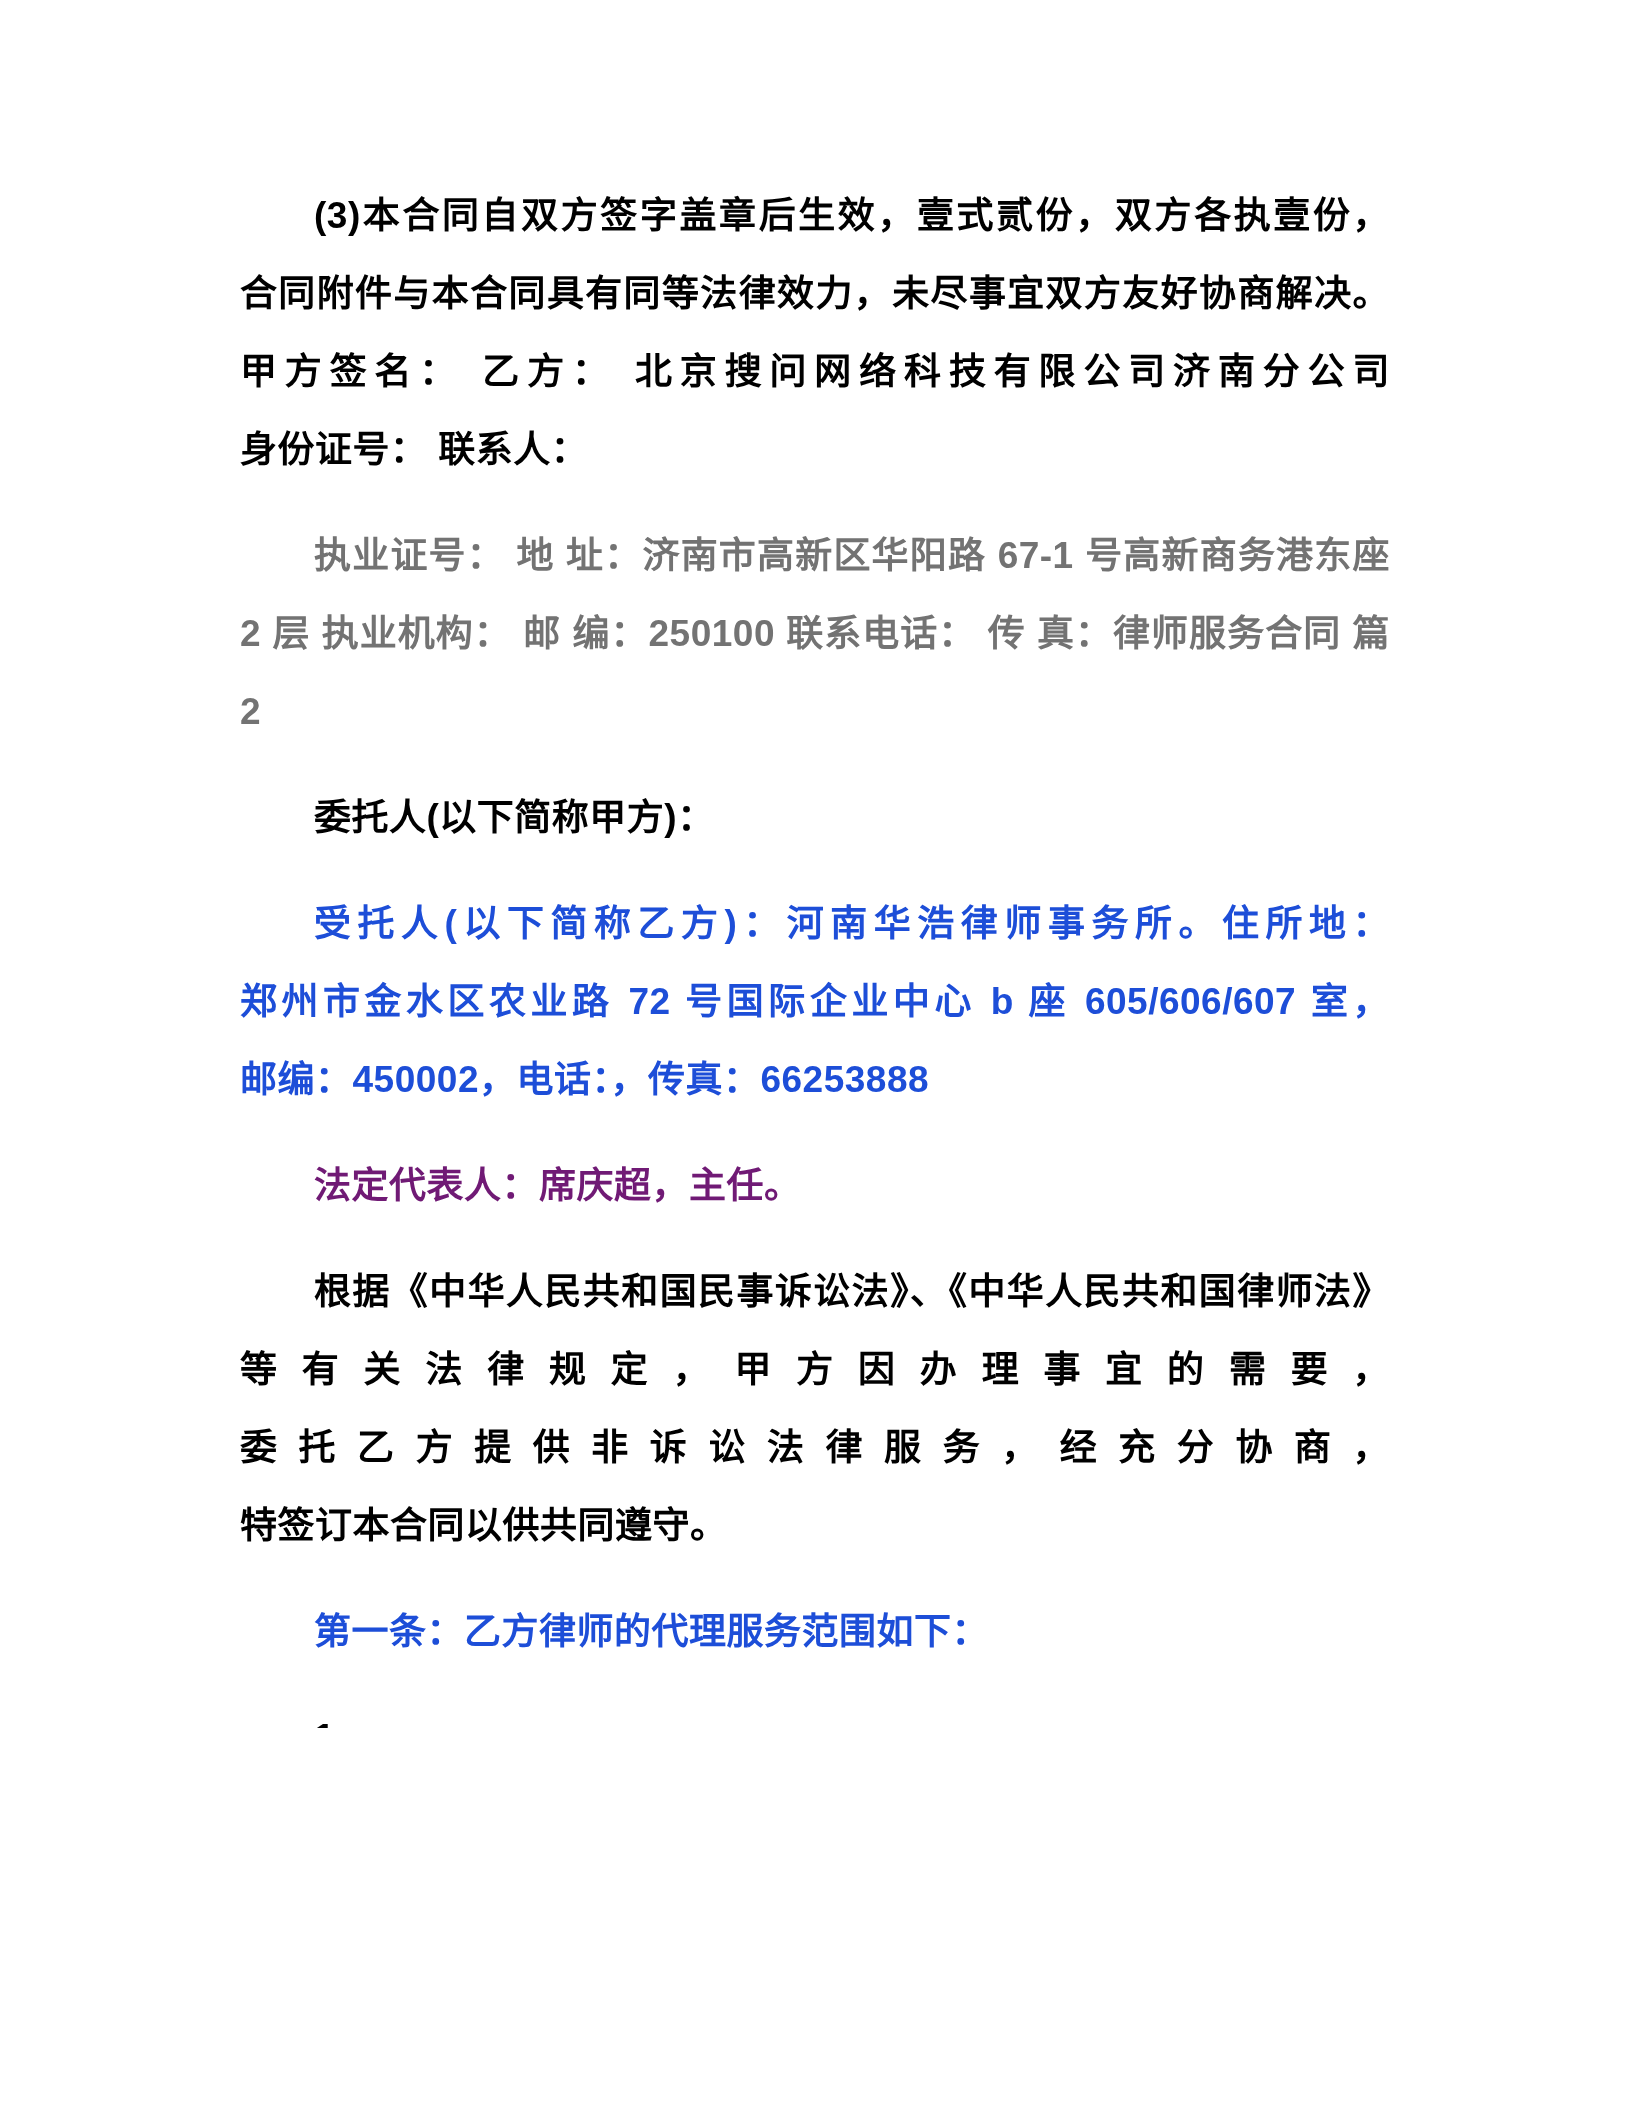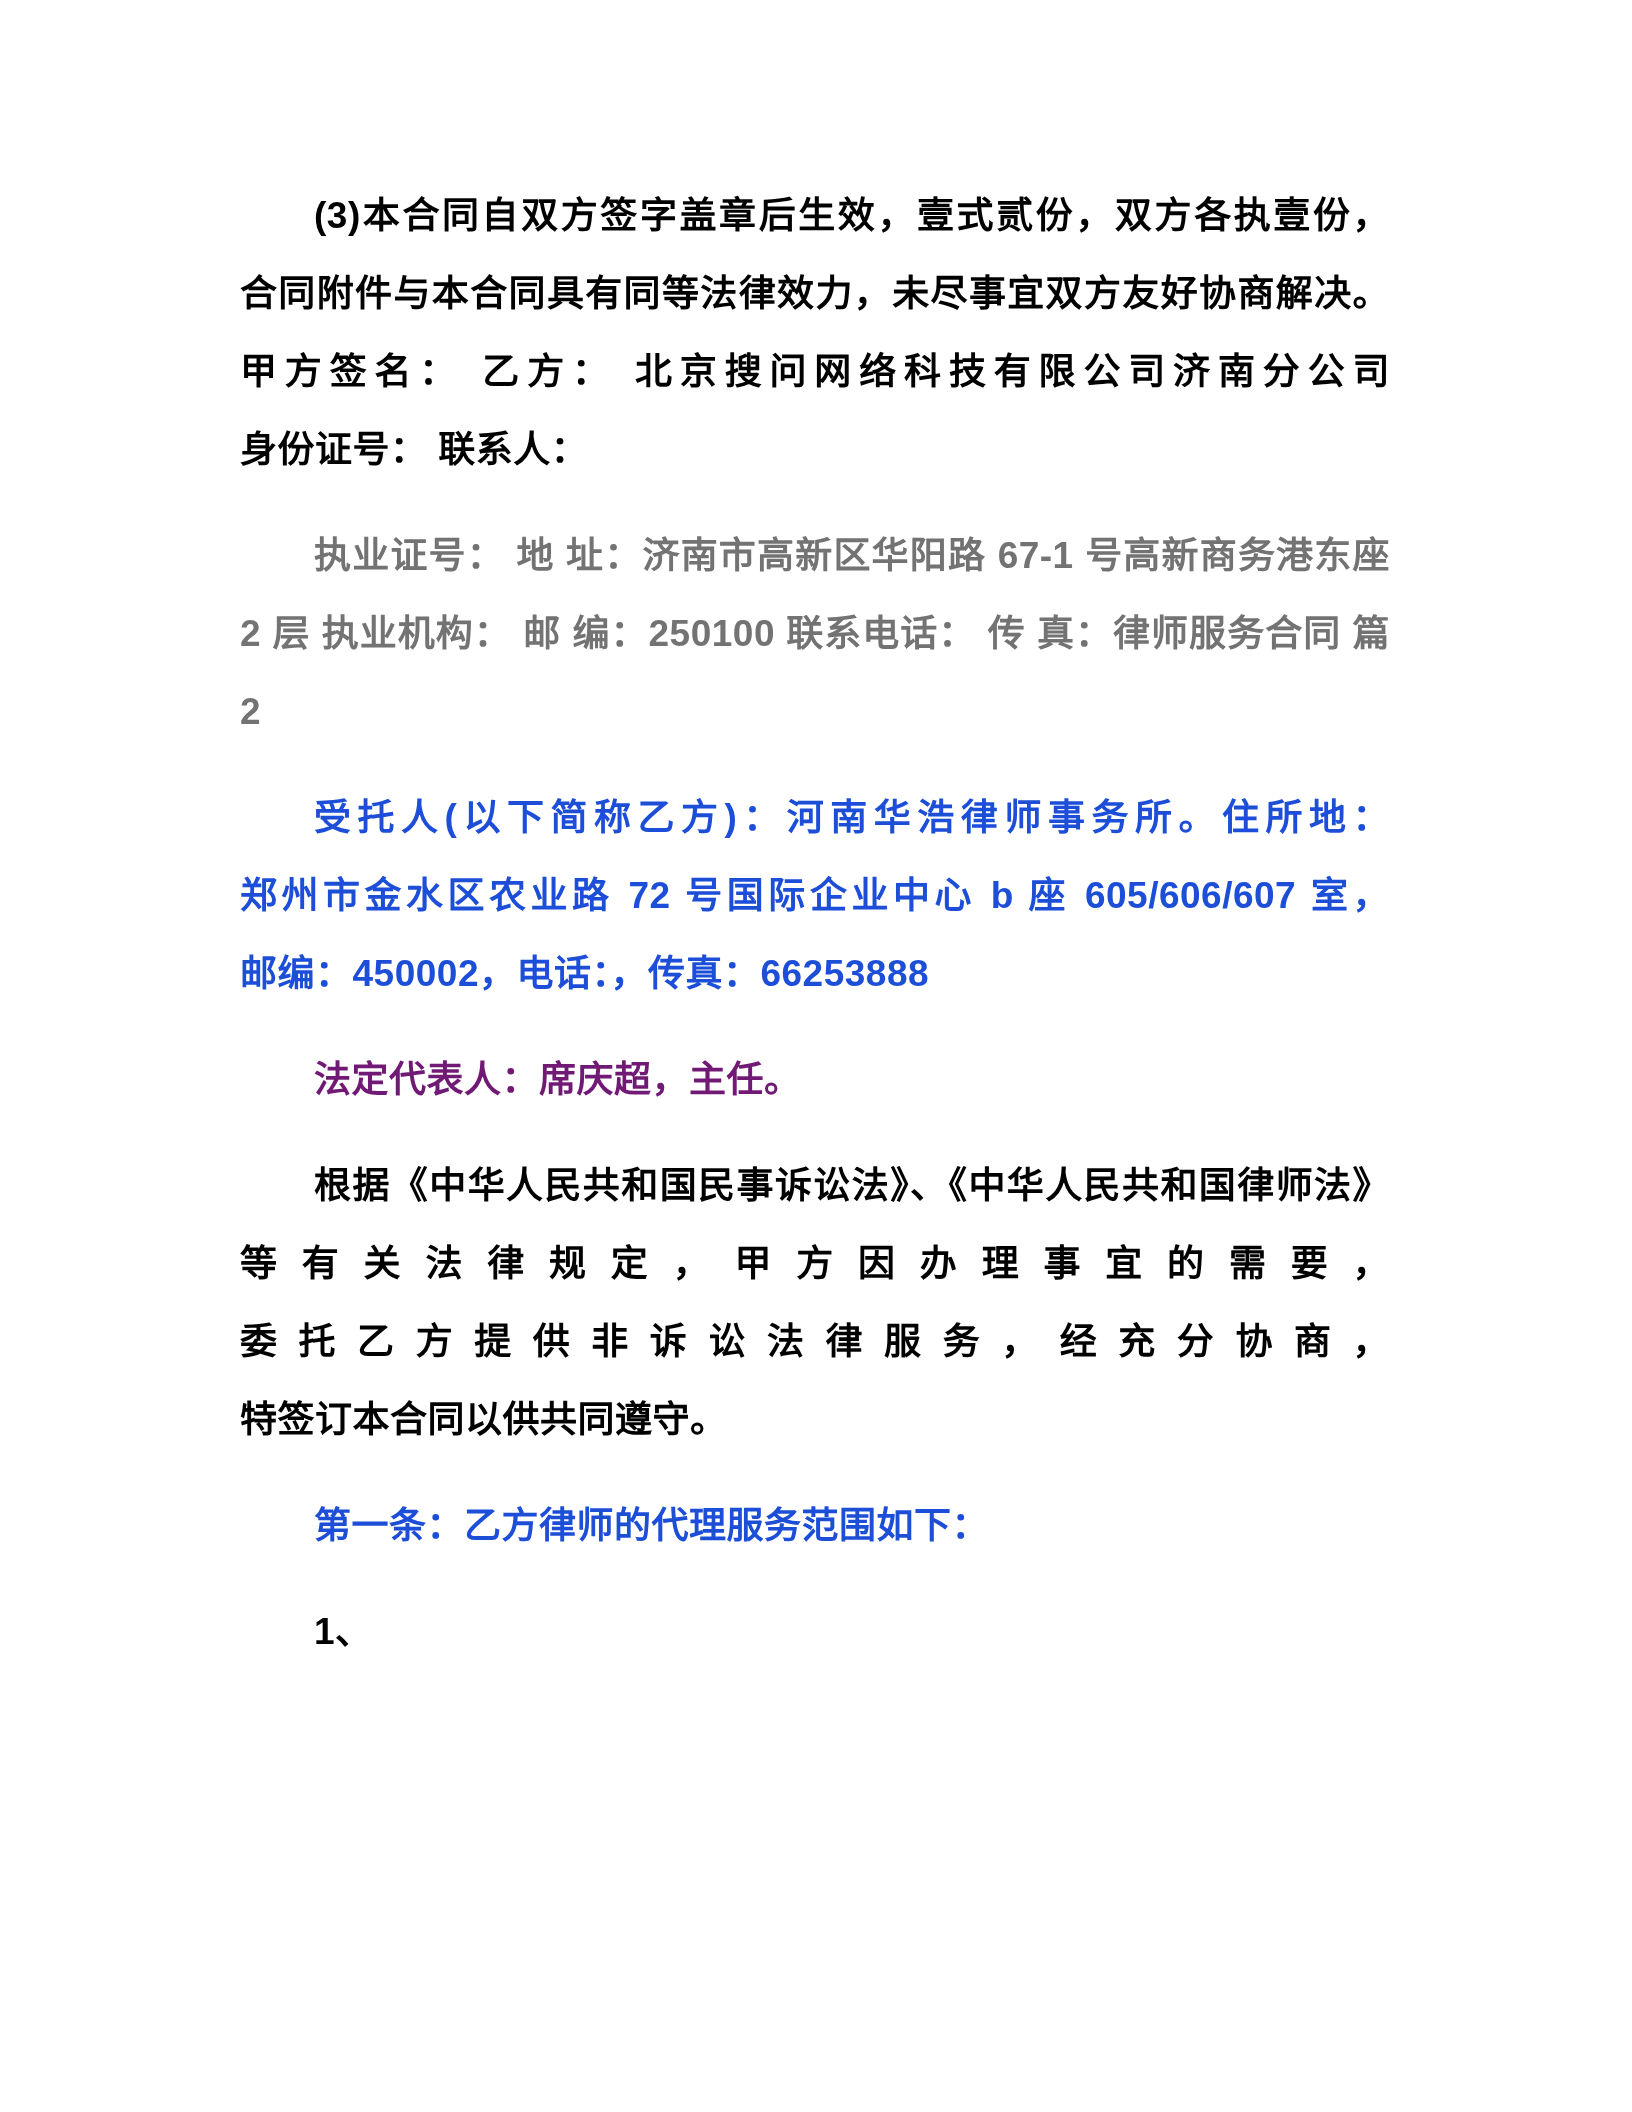--- a/index.html
+++ b/index.html
@@ -32,18 +32,19 @@
     word-break: keep-all;
     overflow-wrap: anywhere;
   }
 </style>
 </head>
 <body style="background: rgb(255, 255, 255);">
 
 <div class="doc-page">
   <p style="color: rgb(0, 0, 0);">(3)本合同自双方签字盖章后生效，壹式贰份，双方各执壹份，合同附件与本合同具有同等法律效力，未尽事宜双方友好协商解决。 甲方签名： 乙方： 北京搜问网络科技有限公司济南分公司 身份证号： 联系人：</p>
   <p style="color: #737373;">执业证号： 地 址：济南市高新区华阳路 67-1 号高新商务港东座 2 层 执业机构： 邮 编：250100 联系电话： 传 真：律师服务合同 篇 2</p>
+  <p style="color: rgb(0, 0, 0);">委托人(以下简称甲方)：</p>
   <p style="color: #1d4ed8;">受托人(以下简称乙方)：河南华浩律师事务所。住所地：郑州市金水区农业路 72 号国际企业中心 b 座 605/606/607 室，邮编：450002，电话：，传真：66253888</p>
   <p style="color: #701a75;">法定代表人：席庆超，主任。</p>
   <p style="color: rgb(0, 0, 0);">根据《中华人民共和国民事诉讼法》、《中华人民共和国律师法》等有关法律规定，甲方因办理事宜的需要，委托乙方提供非诉讼法律服务，经充分协商，特签订本合同以供共同遵守。</p>
   <p style="color: #1d4ed8;">第一条：乙方律师的代理服务范围如下：</p>
   <p style="color: rgb(0, 0, 0);">1、</p>
 </div>
 
 </body></html>

